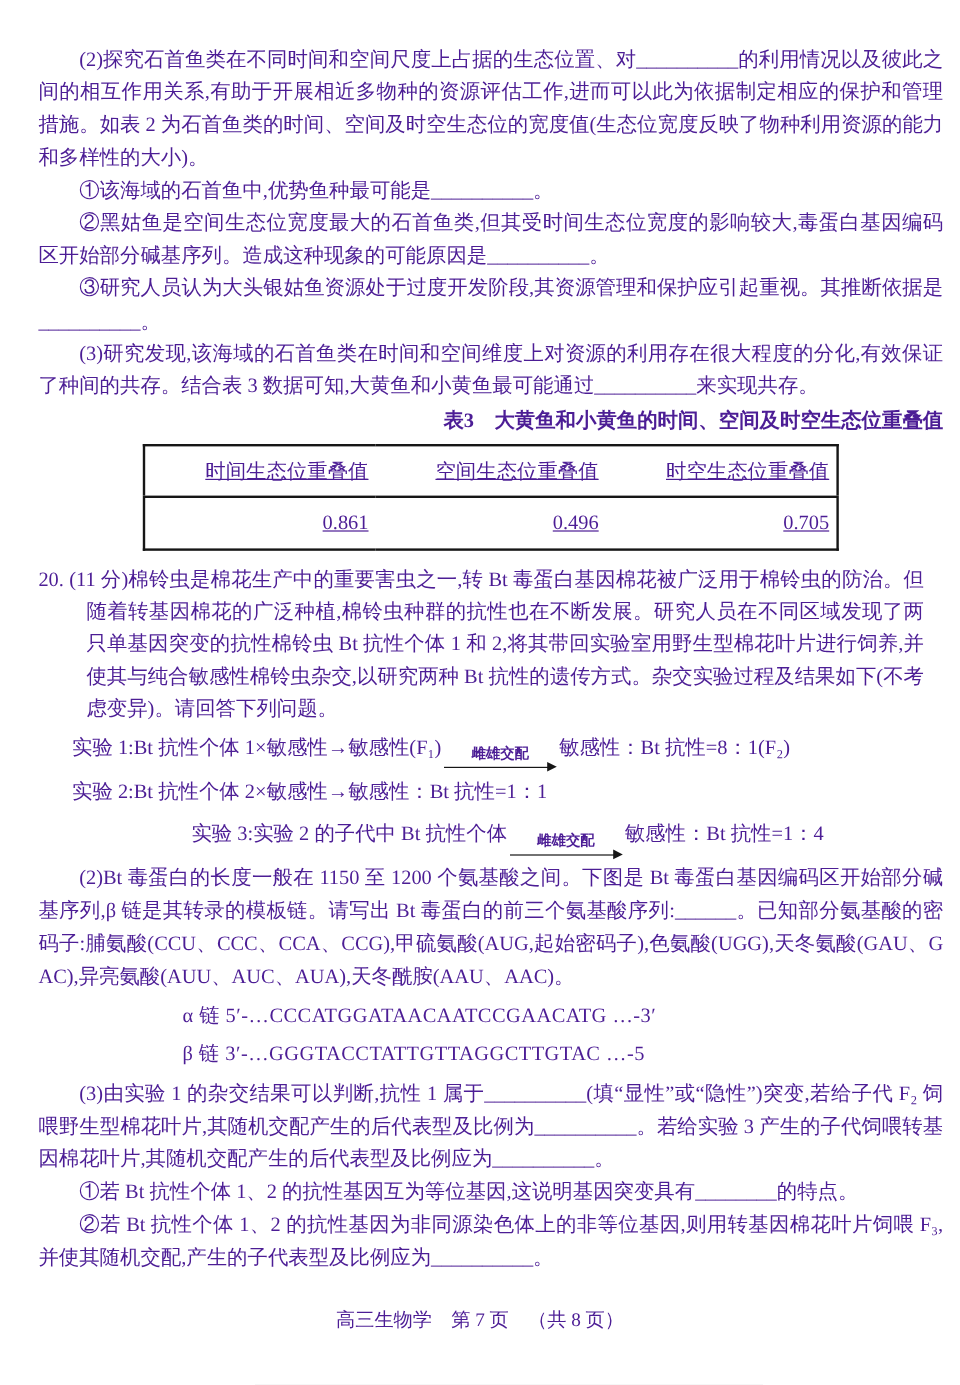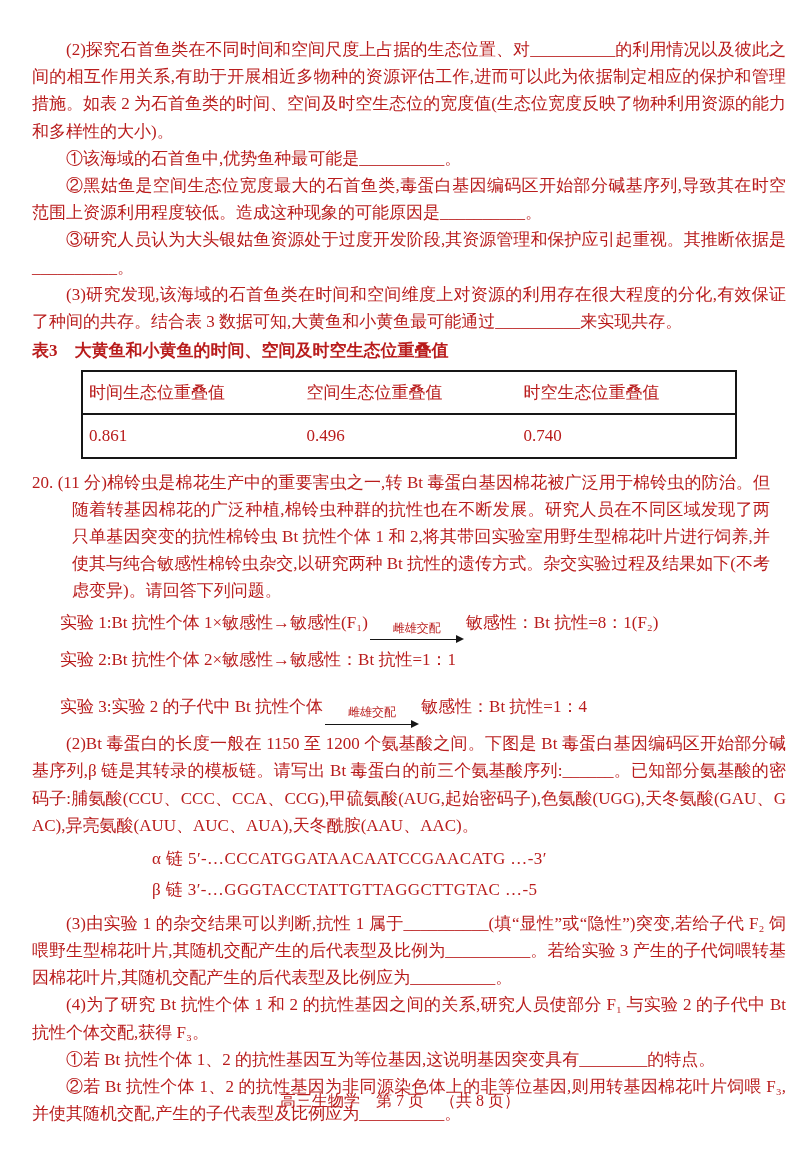--- a/index.html
+++ b/index.html
@@ -2,70 +2,71 @@
 <html lang="zh"><head>
 <meta charset="utf-8">
 <style>
   html,body{margin:0;padding:0;background:#e8e8e6;}
   .page{
     position:relative;
     width:800px;
     height:1154px;
     margin:0 auto;
     background:#ffffff;
-    color:#b91c1c;
+    color:#4c1d95;
     font-family:"Liberation Serif","DejaVu Serif",serif;
     font-size:17px;
     line-height:1.6;
     box-sizing:border-box;
     padding:36px 14px 0 32px;
     overflow:hidden;
   }
   .para{
     margin:0;
     text-align:justify;
     text-indent:2em;
     word-break:break-all;
   }
-  .tbl-wrap{ margin:0 0 10px 0; text-align:left; }
+  .tbl-wrap{ margin:0 0 10px 0; text-align:right; }
   .tbl-title{ font-weight:bold; margin:2px 0 6px 0; }
   table.t3{
     border-collapse:collapse;
     border:2px solid #161616;
-    width:656px;
+    width:580px;
     margin:0 auto;
+    text-decoration:underline;
   }
   table.t3 th{
     border-bottom:2px solid #161616;
     font-weight:normal;
     padding:7px 6px;
     font-size:17px;
   }
   table.t3 td{ padding:7px 6px; }
   .q20-intro{
     margin:6px 16px 0 0;
     padding-left:40px;
     text-indent:-40px;
     text-align:justify;
     word-break:break-all;
     font-family:Liberation Serif, serif;
   }
   .exp-block{ margin:4px 0 2px 28px; }
   .exp-line{ white-space:nowrap; margin:2px 0; }
-  .exp-line.tall{ margin-top:20px; }
+  .exp-line.tall{ margin-top:8px;text-align:center; }
   .carrow{
     display:inline-flex;
     flex-direction:column;
     align-items:center;
     vertical-align:-4px;
     margin:0 2px;
   }
   .carrow .lbl{
     font-size:12px;
-    font-weight:normal;
+    font-weight:bold;
     line-height:1.1;
   }
   .carrow .shaft{
     position:relative;
     width:94px;
     height:9px;
     display:inline-block;
   }
   .carrow .shaft::before{
     content:"";
@@ -93,39 +94,39 @@
     font-size:16px;
   }
 </style>
 </head>
 <body>
 
 <div class="page">
 
   <p class="para">(2)探究石首鱼类在不同时间和空间尺度上占据的生态位置、对__________的利用情况以及彼此之间的相互作用关系,有助于开展相近多物种的资源评估工作,进而可以此为依据制定相应的保护和管理措施。如表 2 为石首鱼类的时间、空间及时空生态位的宽度值(生态位宽度反映了物种利用资源的能力和多样性的大小)。</p>
   <p class="para">①该海域的石首鱼中,优势鱼种最可能是__________。</p>
-  <p class="para">②黑姑鱼是空间生态位宽度最大的石首鱼类,毒蛋白基因编码区开始部分碱基序列,导致其在时空范围上资源利用程度较低。造成这种现象的可能原因是__________。</p>
+  <p class="para">②黑姑鱼是空间生态位宽度最大的石首鱼类,但其受时间生态位宽度的影响较大,毒蛋白基因编码区开始部分碱基序列。造成这种现象的可能原因是__________。</p>
   <p class="para">③研究人员认为大头银姑鱼资源处于过度开发阶段,其资源管理和保护应引起重视。其推断依据是__________。</p>
   <p class="para">(3)研究发现,该海域的石首鱼类在时间和空间维度上对资源的利用存在很大程度的分化,有效保证了种间的共存。结合表 3 数据可知,大黄鱼和小黄鱼最可能通过__________来实现共存。</p>
 
   <div class="tbl-wrap">
     <div class="tbl-title">表3　大黄鱼和小黄鱼的时间、空间及时空生态位重叠值</div>
     <table class="t3">
       <thead>
         <tr>
           <th>时间生态位重叠值</th>
           <th>空间生态位重叠值</th>
           <th>时空生态位重叠值</th>
         </tr>
       </thead>
       <tbody>
         <tr>
           <td>0.861</td>
           <td>0.496</td>
-          <td>0.740</td>
+          <td>0.705</td>
         </tr>
       </tbody>
     </table>
   </div>
 
   <p class="q20-intro">20. (11 分)棉铃虫是棉花生产中的重要害虫之一,转 Bt 毒蛋白基因棉花被广泛用于棉铃虫的防治。但随着转基因棉花的广泛种植,棉铃虫种群的抗性也在不断发展。研究人员在不同区域发现了两只单基因突变的抗性棉铃虫 Bt 抗性个体 1 和 2,将其带回实验室用野生型棉花叶片进行饲养,并使其与纯合敏感性棉铃虫杂交,以研究两种 Bt 抗性的遗传方式。杂交实验过程及结果如下(不考虑变异)。请回答下列问题。</p>
 
   <div class="exp-block">
     <div class="exp-line"><span>实验 1:Bt 抗性个体 1×敏感性→敏感性(F₁)</span><span class="carrow">
           <span class="lbl">雌雄交配</span>
@@ -139,19 +140,18 @@
   </div>
 
   <p class="para">(2)Bt 毒蛋白的长度一般在 1150 至 1200 个氨基酸之间。下图是 Bt 毒蛋白基因编码区开始部分碱基序列,β 链是其转录的模板链。请写出 Bt 毒蛋白的前三个氨基酸序列:______。已知部分氨基酸的密码子:脯氨酸(CCU、CCC、CCA、CCG),甲硫氨酸(AUG,起始密码子),色氨酸(UGG),天冬氨酸(GAU、GAC),异亮氨酸(AUU、AUC、AUA),天冬酰胺(AAU、AAC)。</p>
 
   <div class="seq-block">
     <div class="seq">α 链 5′-…CCCATGGATAACAATCCGAACATG …-3′</div>
     <div class="seq">β 链 3′-…GGGTACCTATTGTTAGGCTTGTAC …-5</div>
   </div>
 
   <p class="para">(3)由实验 1 的杂交结果可以判断,抗性 1 属于__________(填“显性”或“隐性”)突变,若给子代 F₂ 饲喂野生型棉花叶片,其随机交配产生的后代表型及比例为__________。若给实验 3 产生的子代饲喂转基因棉花叶片,其随机交配产生的后代表型及比例应为__________。</p>
-  <p class="para">(4)为了研究 Bt 抗性个体 1 和 2 的抗性基因之间的关系,研究人员使部分 F₁ 与实验 2 的子代中 Bt 抗性个体交配,获得 F₃。</p>
   <p class="para">①若 Bt 抗性个体 1、2 的抗性基因互为等位基因,这说明基因突变具有________的特点。</p>
   <p class="para">②若 Bt 抗性个体 1、2 的抗性基因为非同源染色体上的非等位基因,则用转基因棉花叶片饲喂 F₃,并使其随机交配,产生的子代表型及比例应为__________。</p>
 
   <div class="footer">高三生物学　第 7 页　（共 8 页）</div>
 
 </div>
 
 </body></html>

